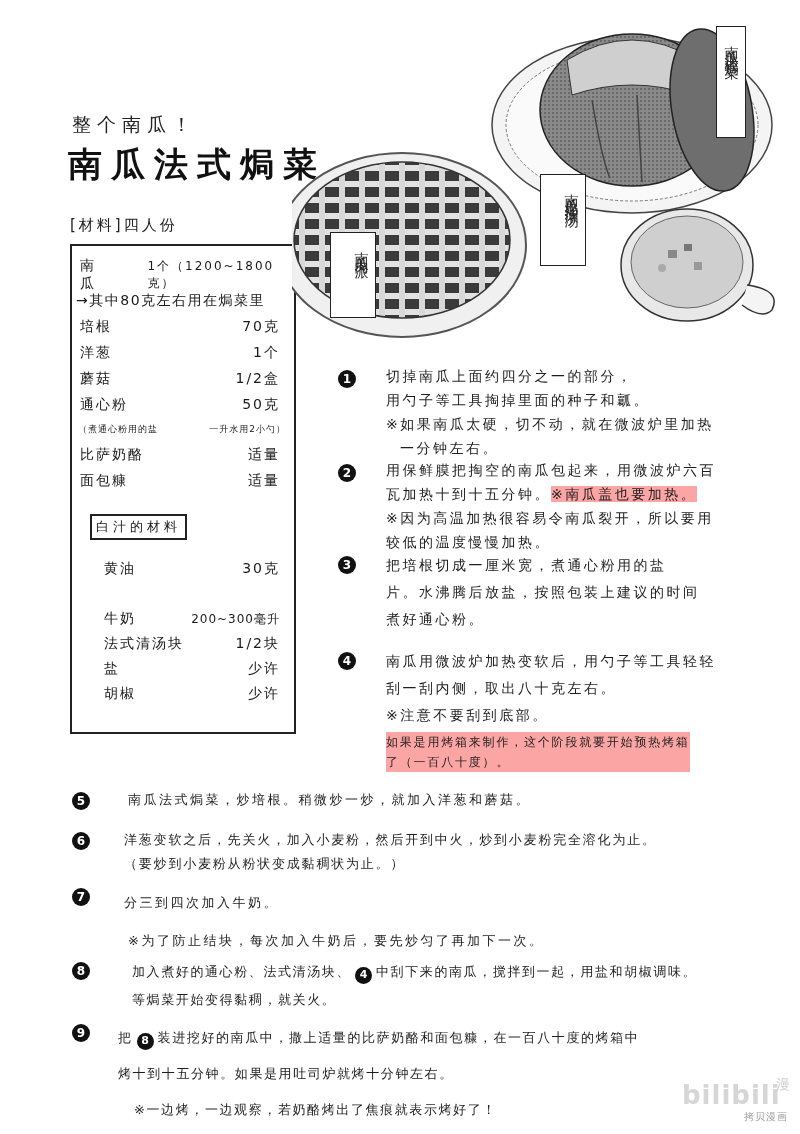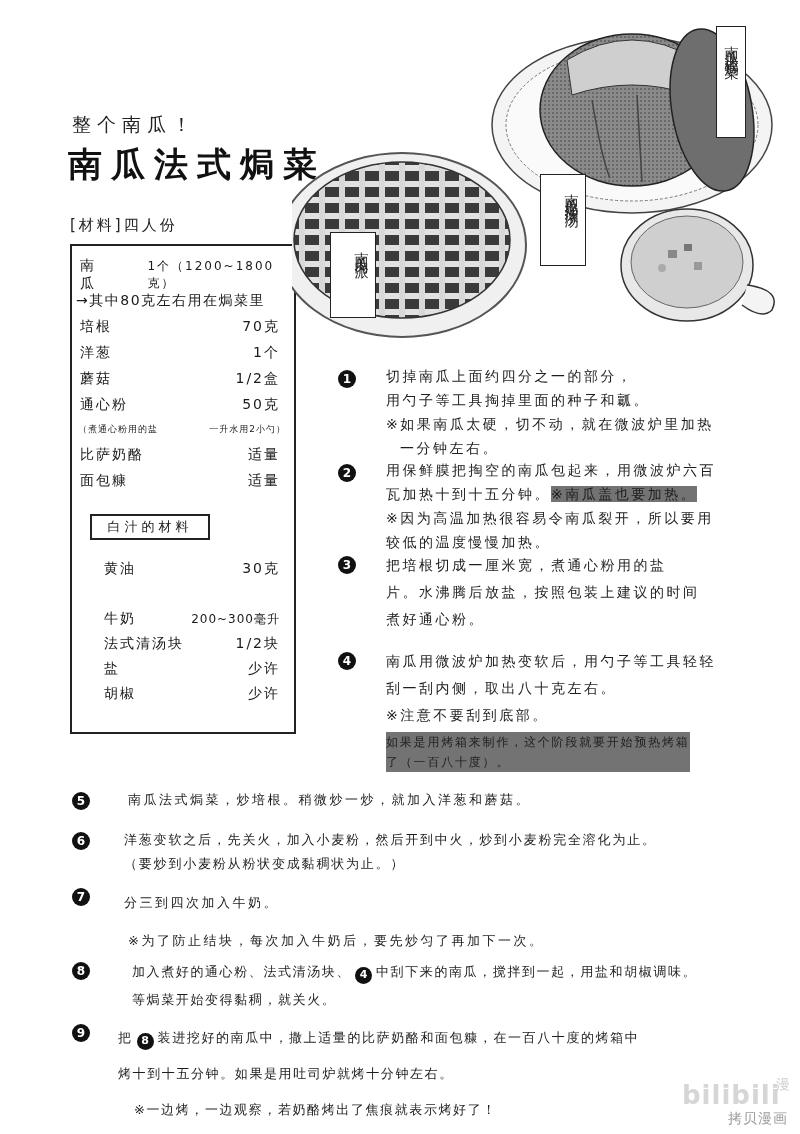--- a/index.html
+++ b/index.html
@@ -16,21 +16,21 @@
   .ing-box {
     left: 70px; top: 244px; width: 226px; height: 490px;
     border: 2px solid #222; box-sizing: border-box;
   }
   .ing-row {
     position: absolute; left: 8px; right: 14px; height: 22px;
     display: flex; justify-content: space-between; align-items: center;
     font-size: 14px; letter-spacing: 2px; color: #1a1a1a; gap: 40px;
   }
   .sauce-head {
-    position: absolute; left: 18px; top: 268px; width: 120px; height: 26px;
+    position: absolute; left: 18px; top: 268px; width: 97px; height: 26px;
     border: 2px solid #222; box-sizing: border-box;
     display: flex; align-items: center; justify-content: center;
     font-size: 13px; letter-spacing: 4px;
   }
   .sauce-row { left: 32px; right: 14px; }
 
   
   .illus { left: 292px; top: 0; width: 508px; height: 360px; }
   .tag {
     position: absolute; background: #fff; border: 1.5px solid #222;
@@ -40,31 +40,31 @@
 
   .step-num {
     position: absolute; width: 18px; height: 18px; border-radius: 50%;
     background: #111; color: #fff; font-size: 12px; font-weight: bold;
     display: flex; align-items: center; justify-content: center;
   }
   .step-text {
     position: absolute; font-size: 14px; letter-spacing: 2.5px; line-height: 24px; color: #1e1e1e;
     white-space: pre;
   }
-  .hl { background: #737373; }
+  .hl { background: #fca5a5; }
   .inline-num {
     display: inline-flex; width: 17px; height: 17px; border-radius: 50%;
     background: #111; color: #fff; font-size: 11px; font-weight: bold;
     align-items: center; justify-content: center; vertical-align: -2px; margin: 0 4px;
     letter-spacing: 0;
   }
   .watermark { left: 682px; top: 1074px; width: 110px; height: 54px; color: #c9c9c9; }
   .wm-logo { position: absolute; left: 0; top: 6px; font-size: 26px; font-weight: bold; letter-spacing: 1px; color: #d6d6d6; }
   .wm-side { position: absolute; right: 2px; top: 2px; font-size: 14px; color: #cfcfcf; }
-  .wm-sub { position: absolute; right: 4px; top: 36px; font-size: 14px; color: #9c9c9c; letter-spacing: 1px; }
+  .wm-sub { position: absolute; right: 4px; top: 36px; font-size: 10px; color: #9c9c9c; letter-spacing: 1px; }
 </style>
 </head>
 <body>
 
 <div class="abs subtitle">整个南瓜！</div>
 <div class="abs title">南瓜法式焗菜</div>
 <div class="abs servings">[材料]四人份</div>
 
 <div class="abs ing-box">
   <div class="ing-row" style="top:18px">

